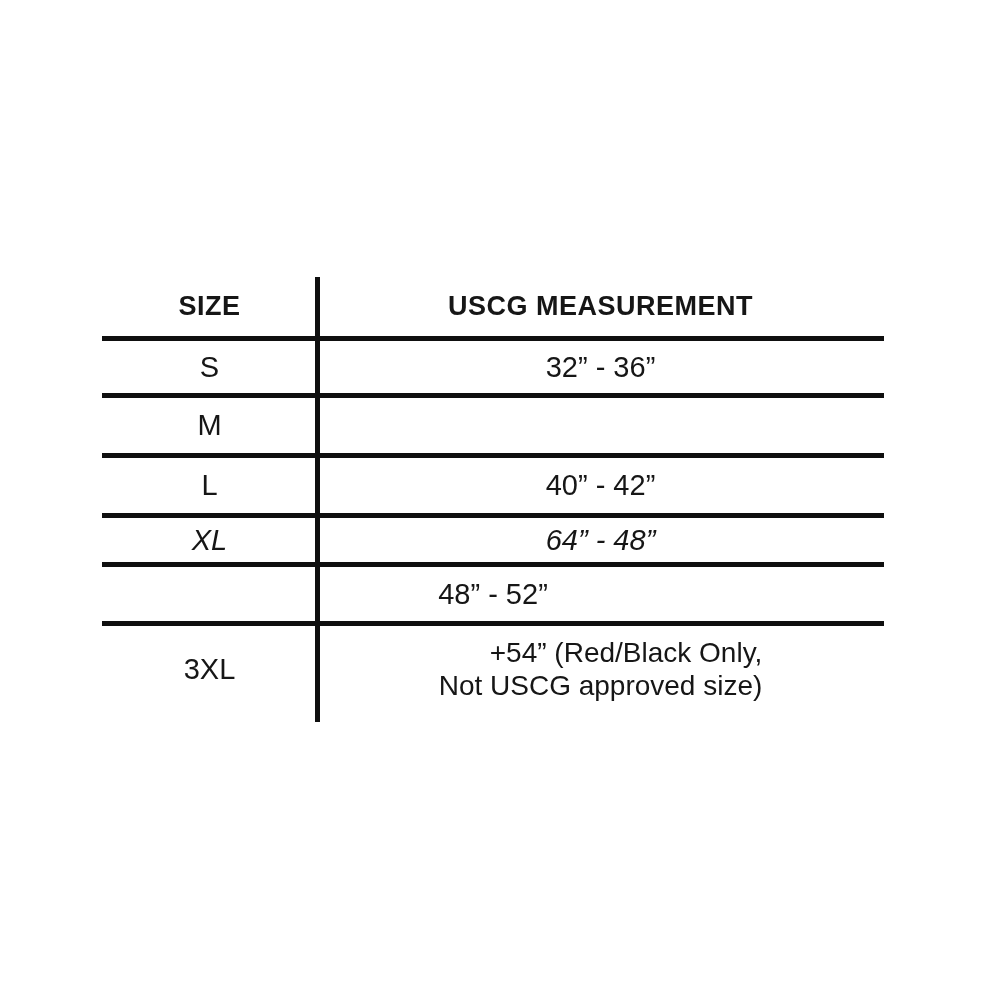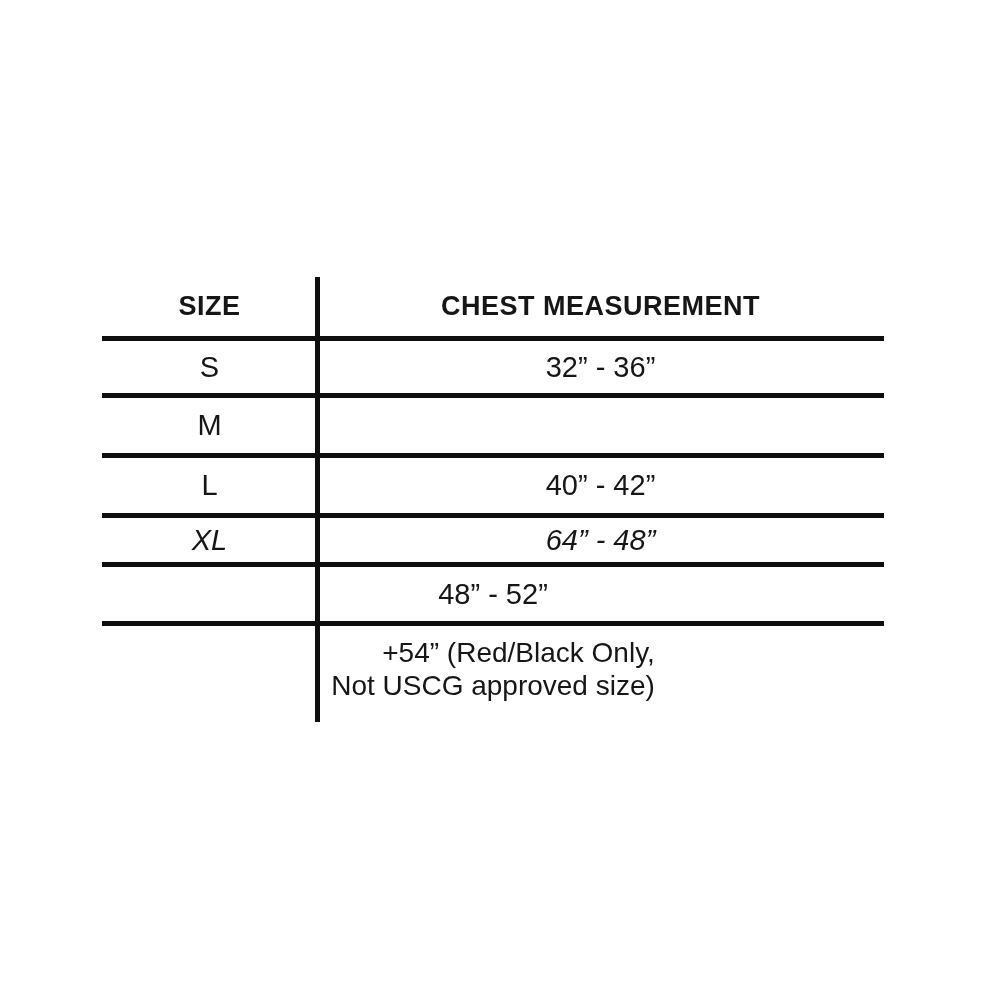--- a/index.html
+++ b/index.html
@@ -68,21 +68,21 @@
 </style>
 </head>
 <body>
 
 <div class="canvas">
   <div class="size-table">
     <div class="vline"></div>
 
     <div class="row header">
       <div class="cell size">SIZE</div>
-      <div class="cell chest">CHEST MEASUREMENT</div>
+      <div class="cell chest">USCG MEASUREMENT</div>
     </div>
 
     <div class="row r0">
       <div class="cell size">S</div>
       <div class="cell chest">32” - 36”</div>
     </div>
 
     <div class="row r1">
       <div class="cell size">M</div>
     </div>
@@ -95,17 +95,18 @@
     <div class="row r3">
       <div class="cell size">XL</div>
       <div class="cell chest">64” - 48”</div>
     </div>
 
     <div class="row r4">
       <div class="cell chest">48” - 52”</div>
     </div>
 
     <div class="row last">
+      <div class="cell size">3XL</div>
       <div class="cell chest">+54” (Red/Black Only,
 Not USCG approved size)</div>
     </div>
   </div>
 </div>
 
 </body></html>

